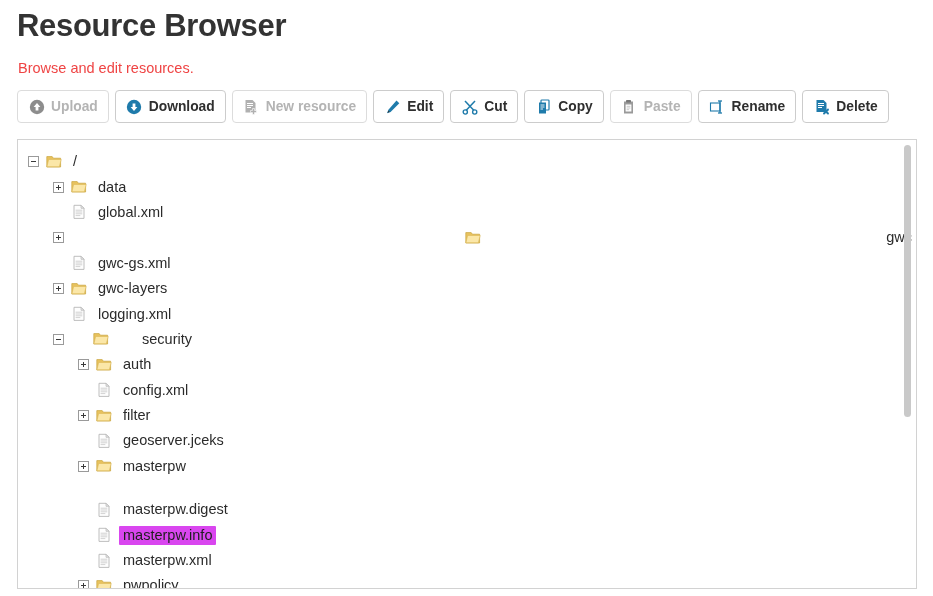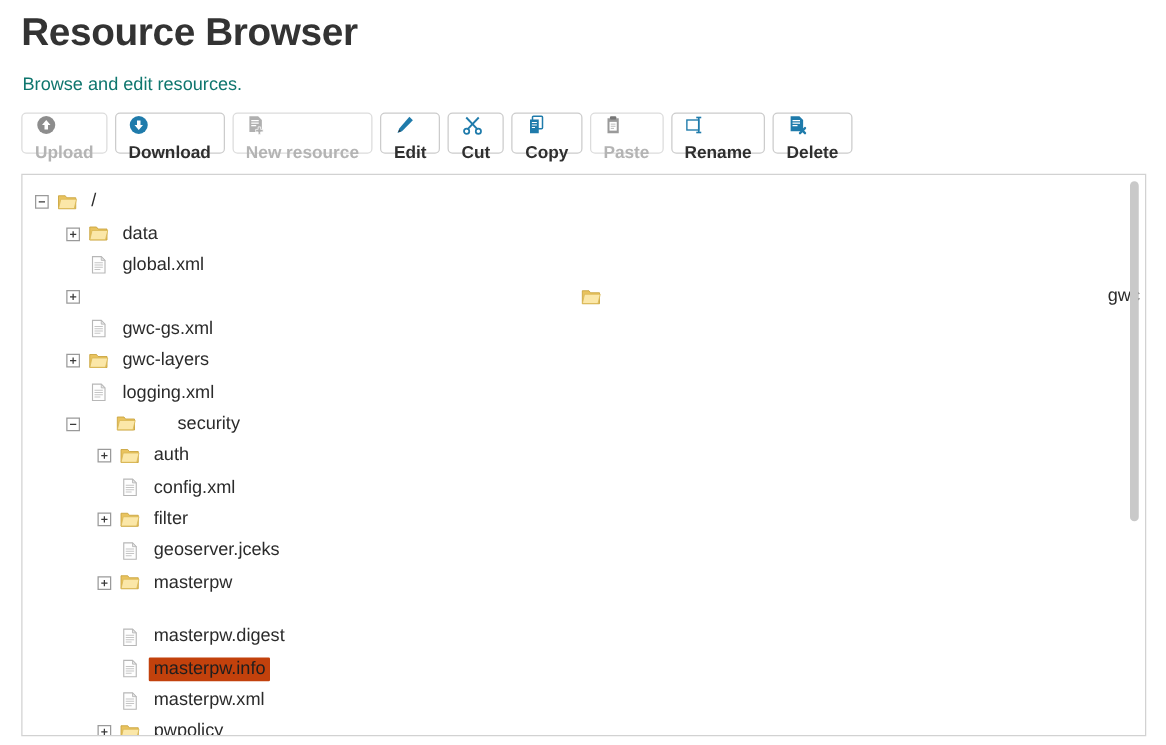--- a/index.html
+++ b/index.html
@@ -31,48 +31,48 @@
     color: #333333;
     letter-spacing: -0.3px;
     line-height: 38px;
     margin: 0;
   }
   .page-subtitle {
     position: absolute;
     left: 18px;
     top: 58px;
     font-size: 14.5px;
-    color: #0f766e;
+    color: #ef4444;
     line-height: 20px;
   }
 
   
   .toolbar {
     position: absolute;
     left: 17px;
     top: 90px;
     display: flex;
     align-items: flex-start;
     gap: 6px;
   }
   .tbtn {
     display: inline-flex;
+    align-items: center;
     gap: 6px;
     height: 33px;
     padding: 0 10px;
     background: #ffffff;
     border: 1px solid #cccccc;
     border-radius: 4px;
     font-size: 13.8px;
     font-weight: bold;
     color: #2f2f2f;
     cursor: pointer;
     white-space: nowrap;
     user-select: none;
-    flex-direction: column;
   }
   .tbtn.disabled {
     color: #b4b4b4;
     border-color: #dcdcdc;
     cursor: default;
   }
   .tbtn .glyph {
     display: inline-flex;
     width: 17px;
     height: 17px;
@@ -149,21 +149,21 @@
     display: inline-flex;
     align-items: center;
     justify-content: center;
   }
   .row .icon svg { display: block; }
   .row .label {
     padding: 1px 4px 2px 4px;
     border-radius: 1px;
   }
   .row.selected .label {
-    background: #c2410c;
+    background: #d946ef;
     color: #1e1e1e;
   }
 
   
   .scroll-track {
     position: absolute;
     right: 2px;
     top: 0;
     width: 12px;
     height: 100%;

